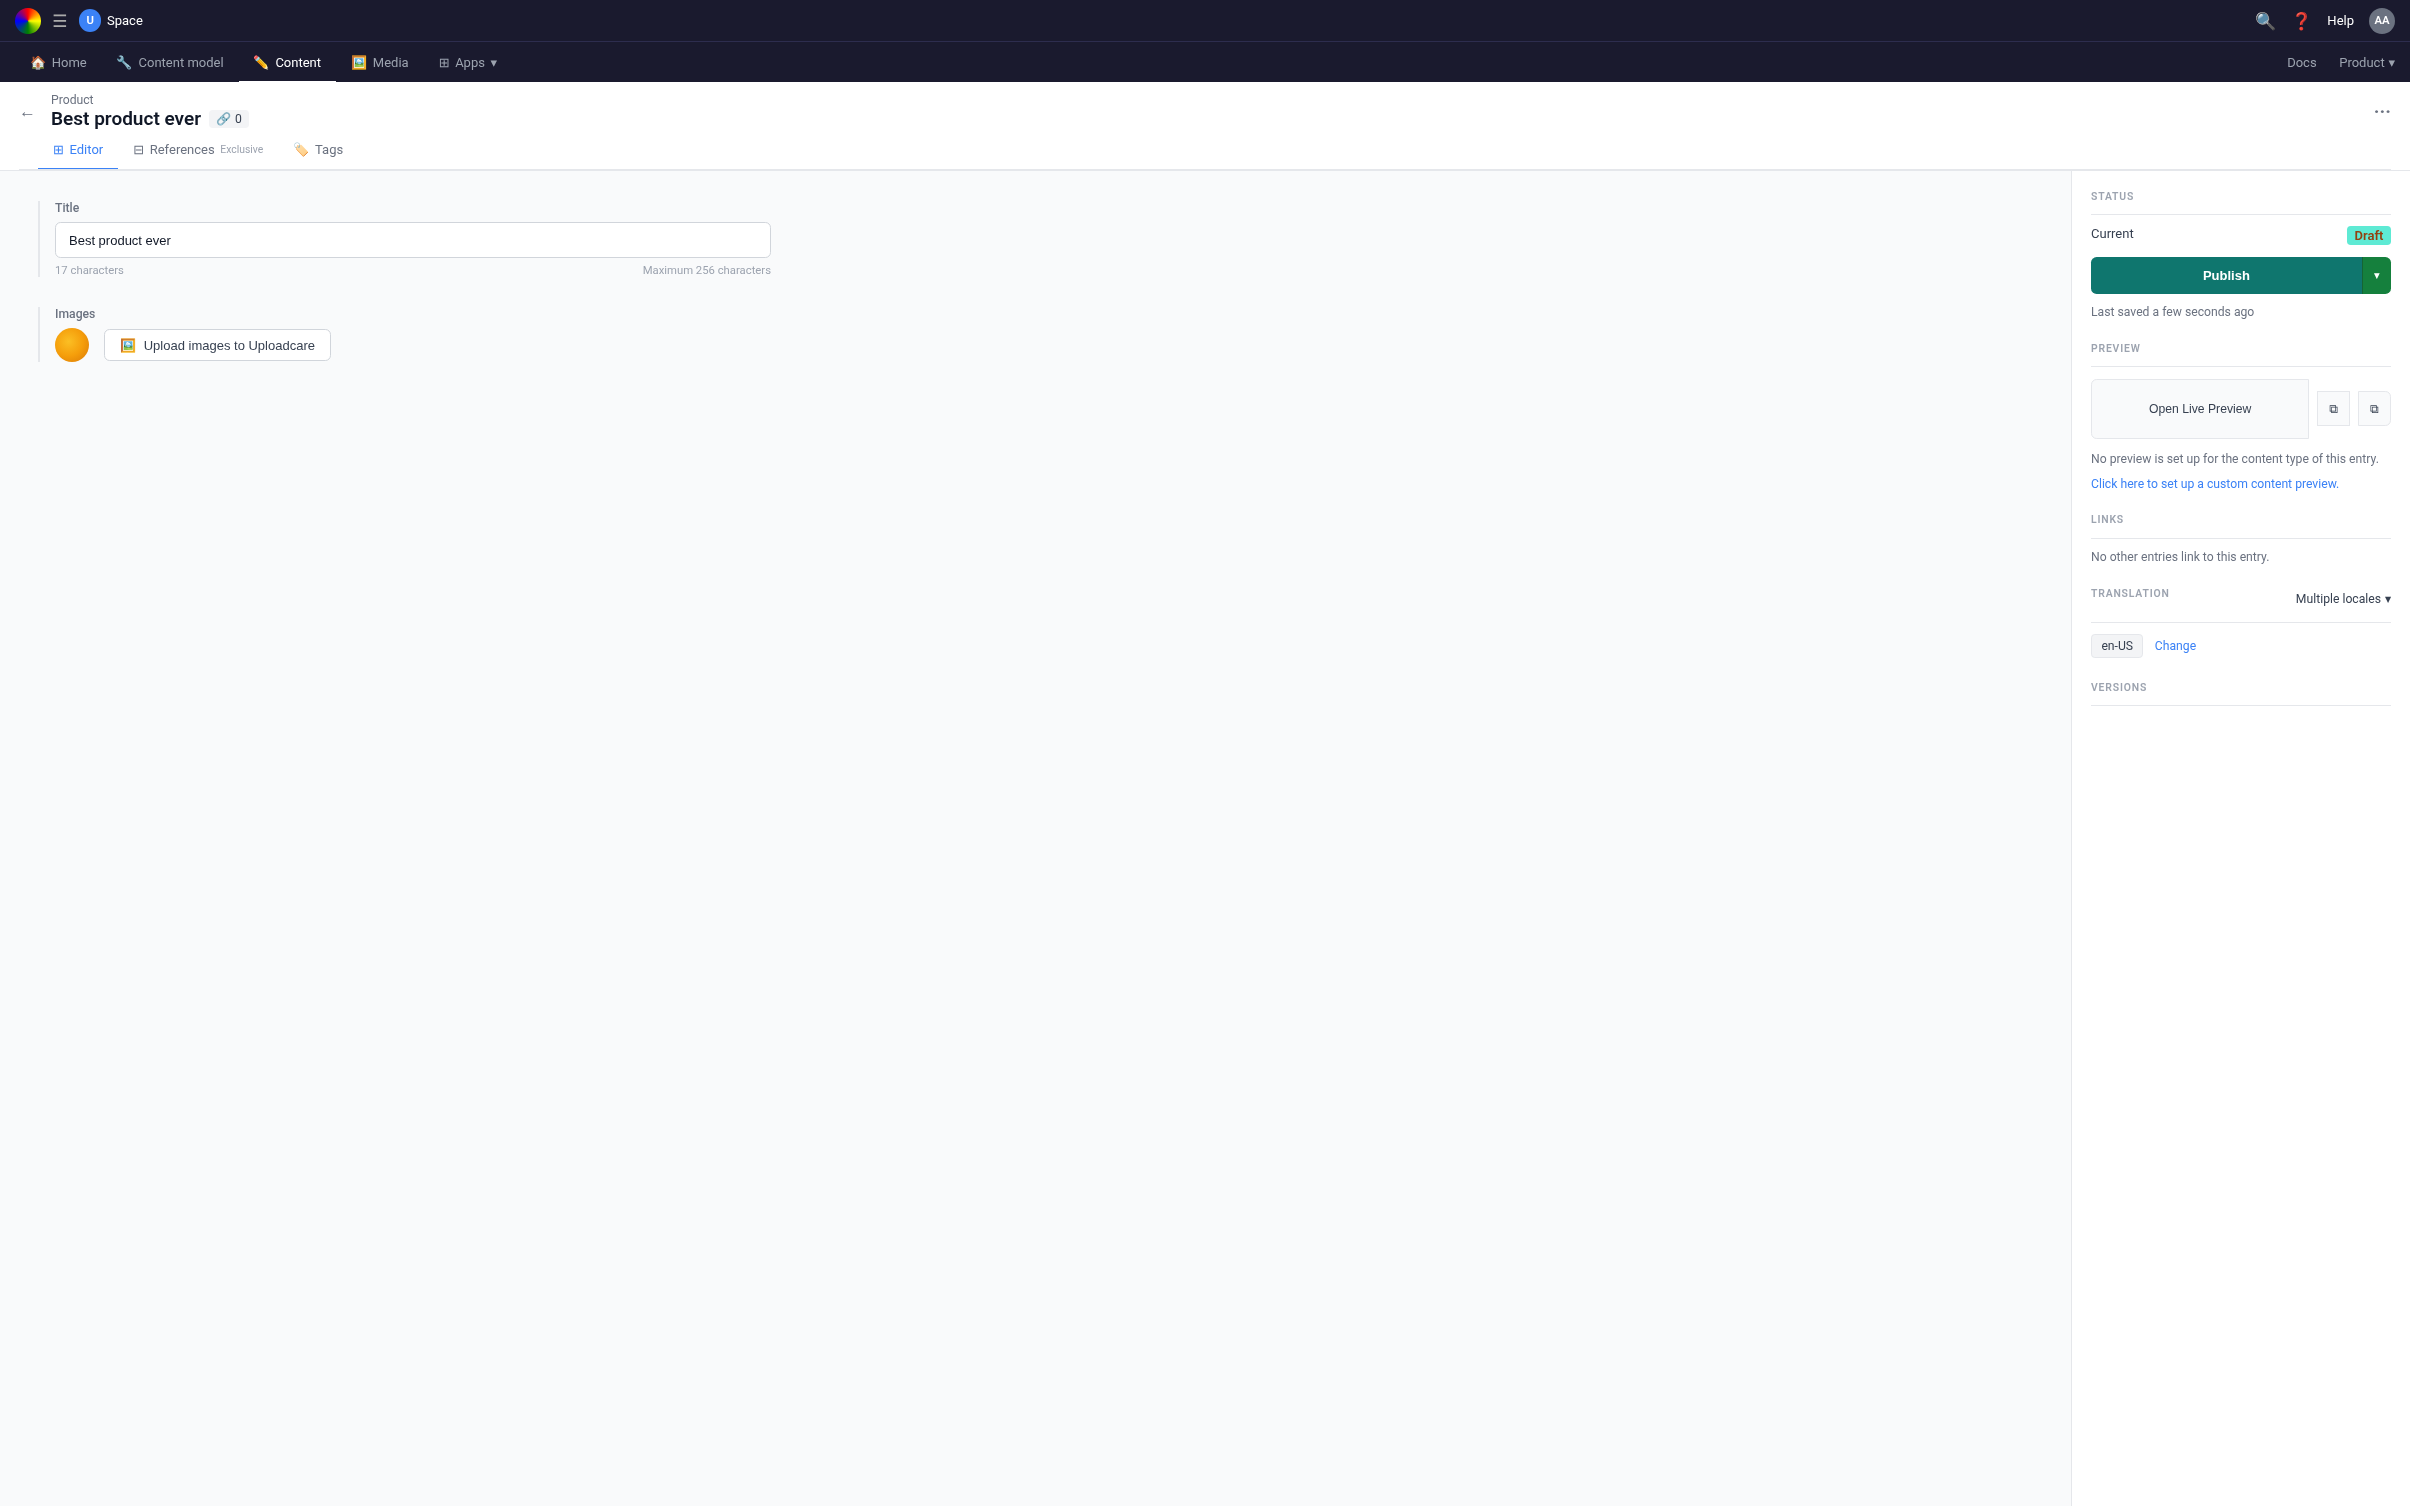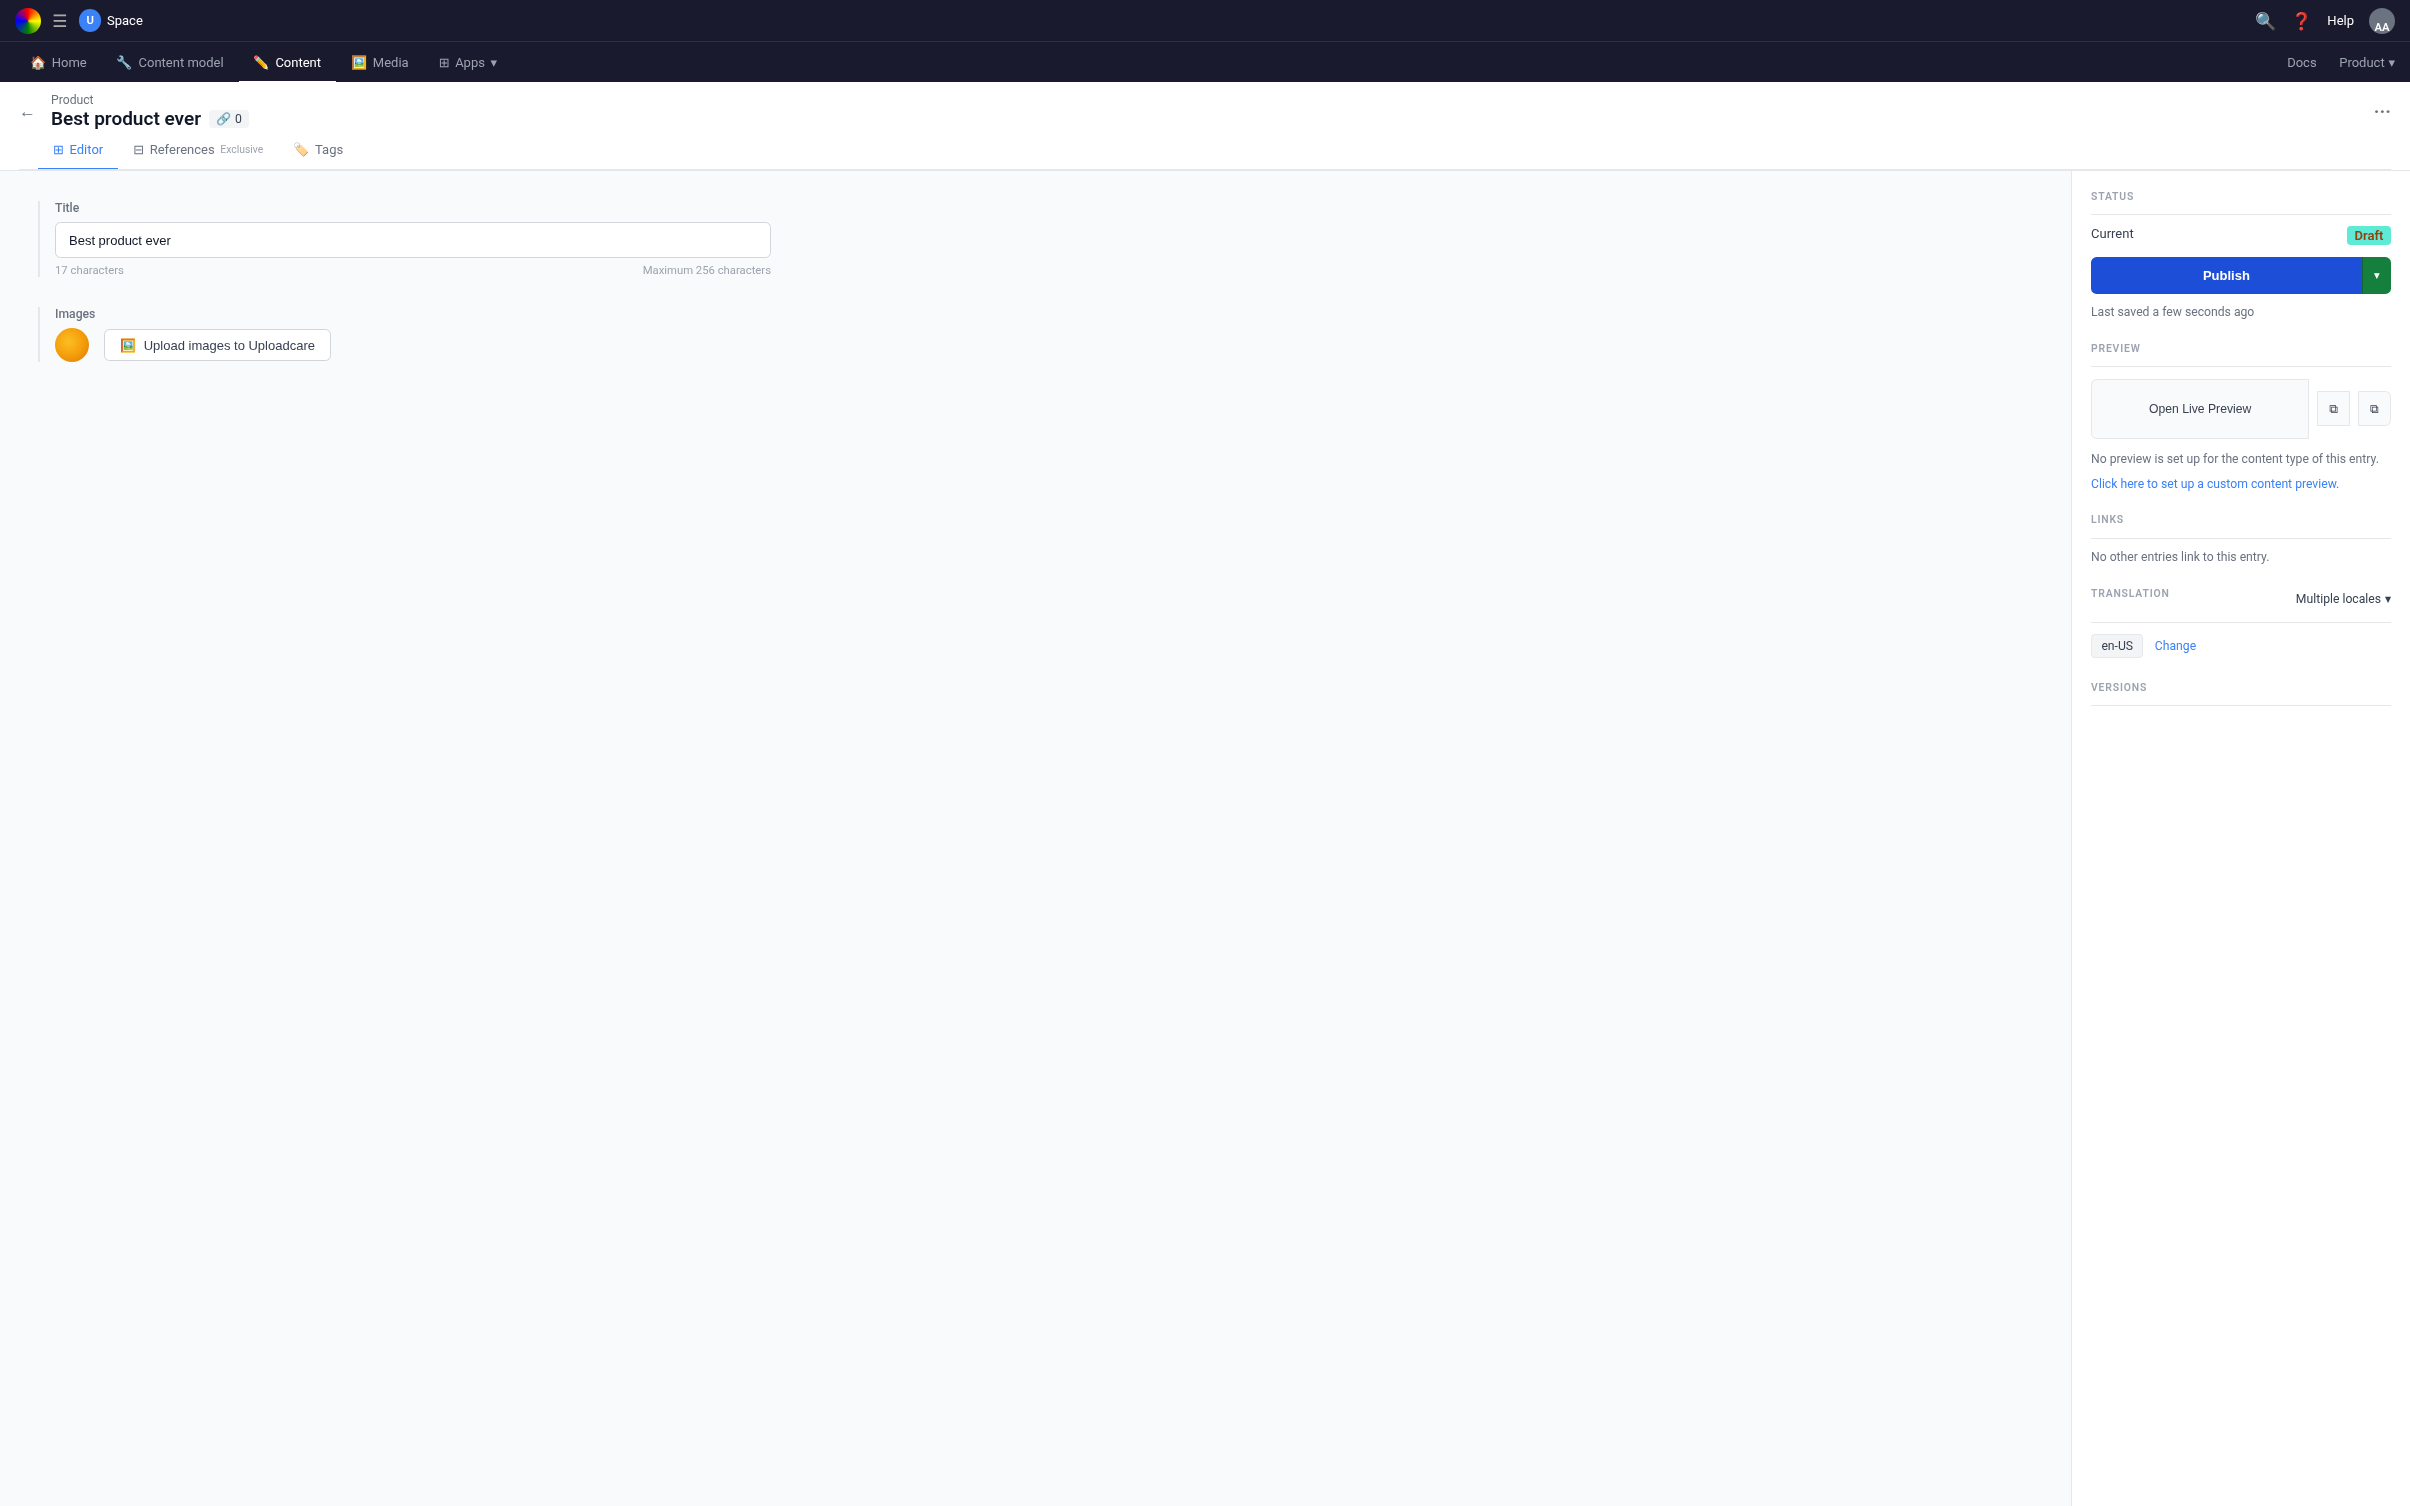--- a/index.html
+++ b/index.html
@@ -22,21 +22,21 @@
     .top-nav .space-badge .u-avatar {
       width: 22.6px; height: 22.6px; border-radius: 50%; background: #3b82f6;
       display: flex; align-items: center; justify-content: center; color: #fff; font-size: 11.3px; font-weight: 600;
     }
     .top-nav-right { margin-left: auto; display: flex; align-items: center; gap: 15px; }
     .top-nav-right .search-icon { color: #aaa; font-size: 17px; cursor: pointer; }
     .top-nav-right .help-btn { color: #aaa; font-size: 17px; cursor: pointer; }
     .top-nav-right .help-text { color: #fff; font-size: 13px; }
     .top-nav-right .avatar-btn {
       width: 26px; height: 26px; border-radius: 50%; background: #6b7280;
-      display: flex; align-items: flex-end; justify-content: center; color: #fff; font-size: 11.3px; font-weight: 600; cursor: pointer;
+      display: flex; align-items: center; justify-content: center; color: #fff; font-size: 11.3px; font-weight: 600; cursor: pointer;
     }
 
     
     .secondary-nav {
       background: #1a1a2e;
       height: 41px;
       display: flex;
       align-items: center;
       padding: 0 15px;
       gap: 0;
@@ -185,21 +185,21 @@
     .status-row { display: flex; justify-content: space-between; margin-bottom: 11.3px; }
     .status-label { font-size: 13px; color: #374151; }
     .draft-badge {
       background: #5eead4; color: #92400e; border-radius: 3.8px;
       padding: 1.9px 7.5px; font-size: 13px; font-weight: 600;
     }
 
     
     .publish-btn-row { display: flex; margin-bottom: 11.3px; }
     .publish-btn {
-      flex: 1; background: #1d4ed8; color: #fff; border: none; border-radius: 5.6px 0 0 5.6px;
+      flex: 1; background: #0f766e; color: #fff; border: none; border-radius: 5.6px 0 0 5.6px;
       padding: 11.3px 22.6px; font-size: 13px; font-weight: 600; cursor: pointer;
     }
     .publish-chevron {
       background: #15803d; color: #fff; border: none; border-radius: 0 5.6px 5.6px 0;
       padding: 11.3px 11.3px; cursor: pointer; border-left: 0.9px solid #166534;
       font-size: 11.3px;
     }
 
     .last-saved { font-size: 12.2px; color: #6b7280; margin-bottom: 15px; }
 

